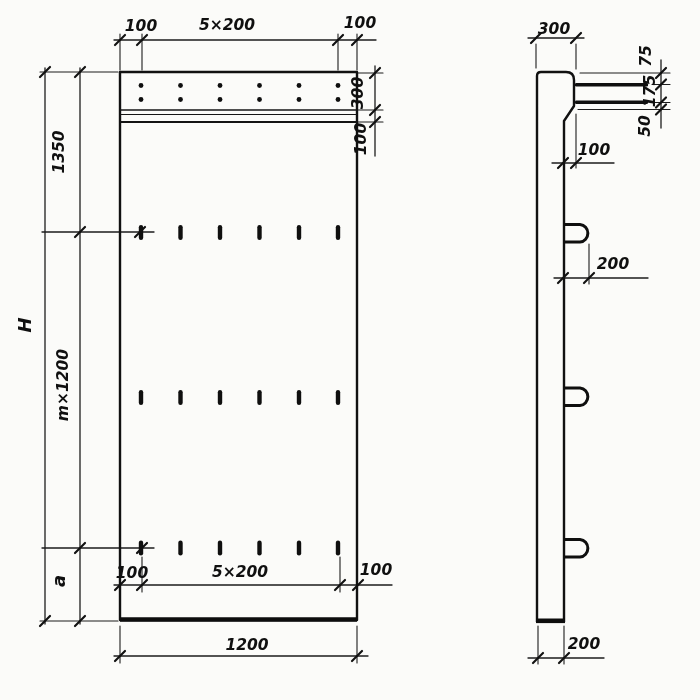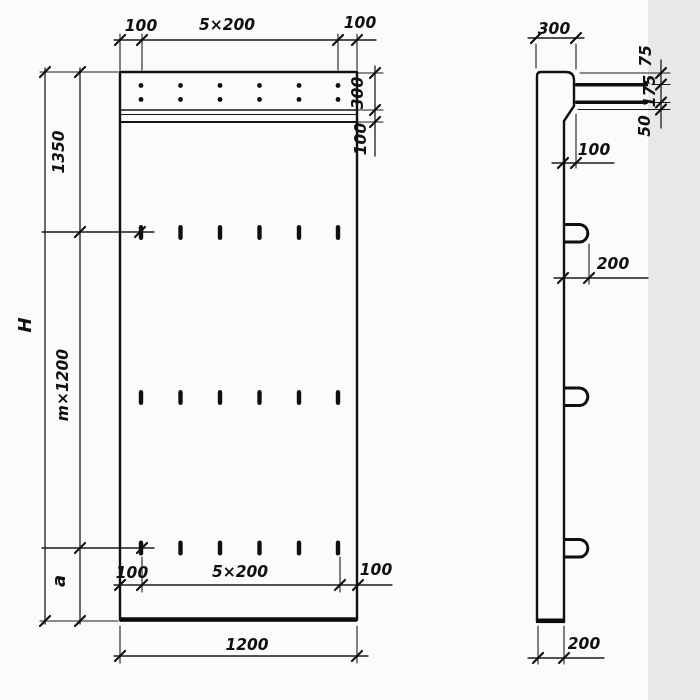--- a/index.html
+++ b/index.html
@@ -1,17 +1,17 @@
 <!DOCTYPE html>
 <html><head>
 <meta charset="utf-8">
 <style>
   html,body{margin:0;padding:0;background:#e8e8e6;}
   .sheet{
-    width:648px;height:700px;background:#fbfbf9;position:relative;
+    width:700px;height:700px;background:#fbfbf9;position:relative;
     font-family:"DejaVu Sans",sans-serif;
   }
   svg{display:block}
   .thin{stroke:#1c1c1c;stroke-width:1.1;fill:none;stroke-linecap:round}
   .dim{stroke:#1c1c1c;stroke-width:1.3;fill:none;stroke-linecap:round}
   .tick{stroke:#111;stroke-width:2.2;fill:none;stroke-linecap:round}
   .med{stroke:#111;stroke-width:2.4;fill:none;stroke-linejoin:round}
   .inner1{stroke:#161616;stroke-width:1.5;fill:none}
   .inner2{stroke:#161616;stroke-width:1.1;fill:none}
   .inner3{stroke:#141414;stroke-width:2;fill:none}

